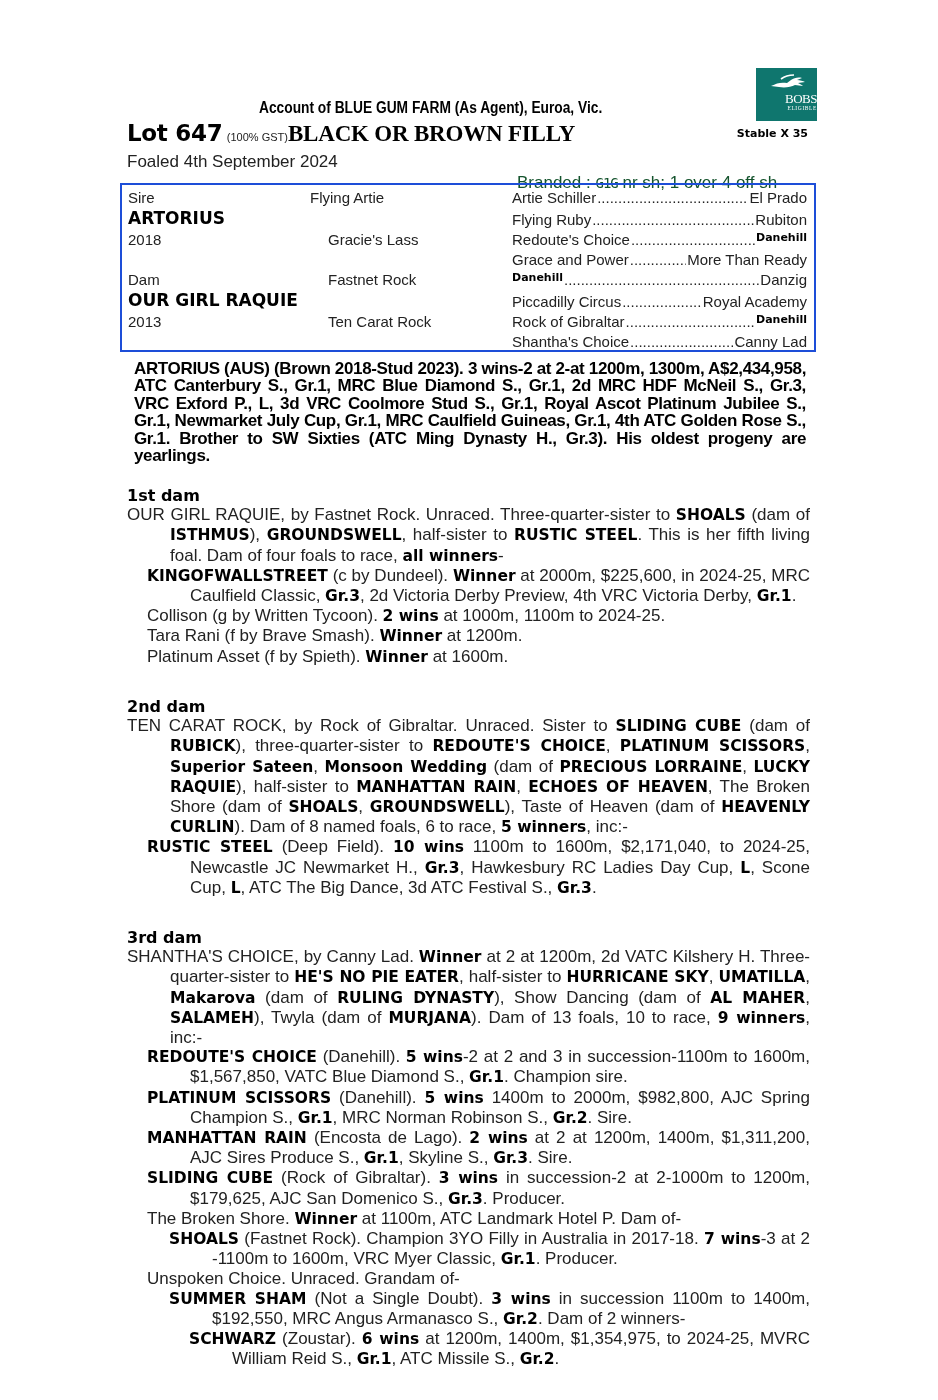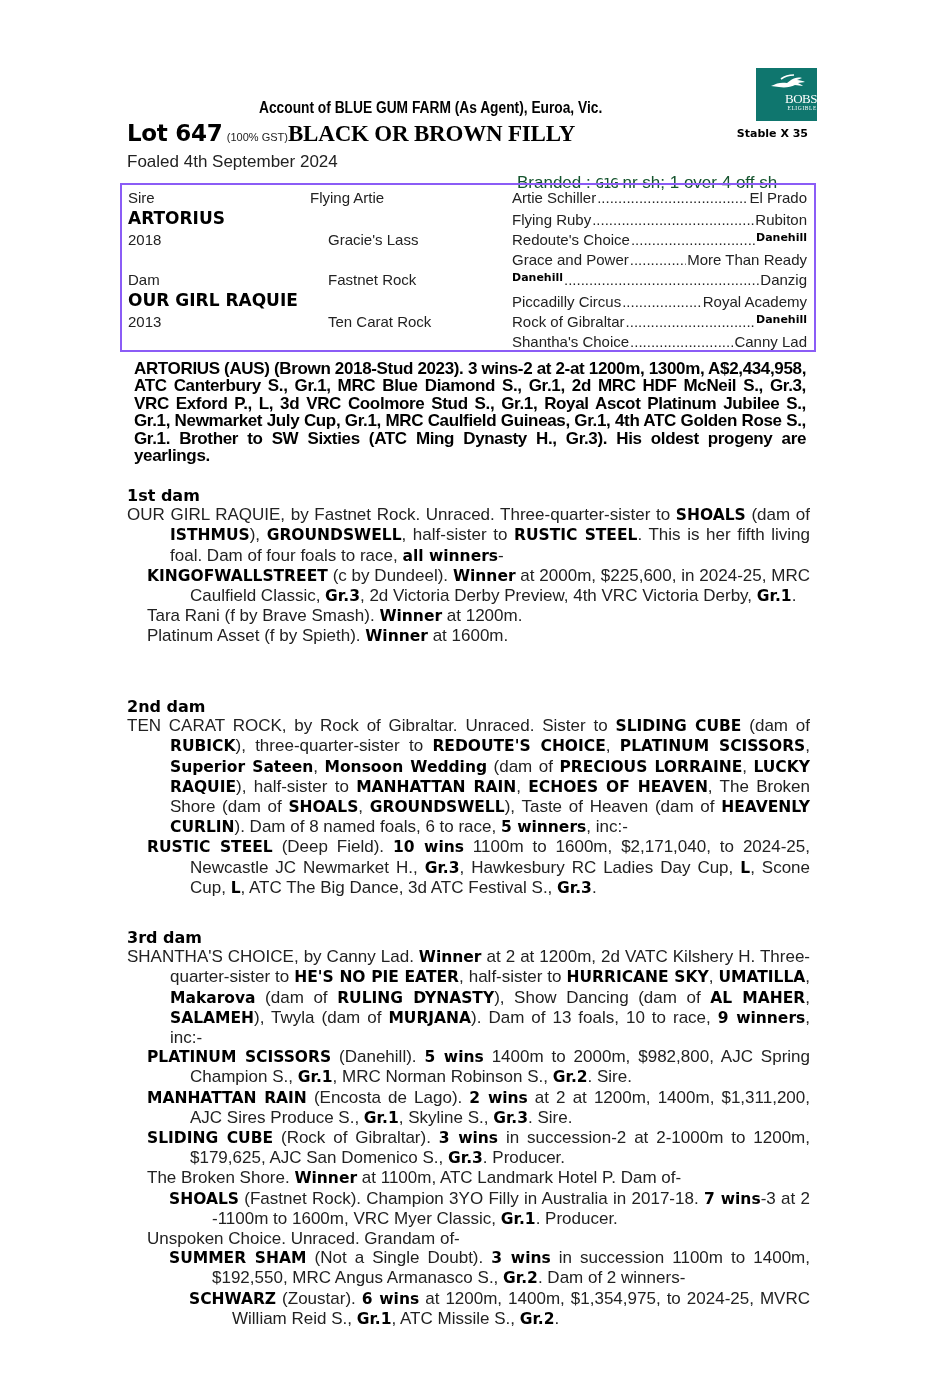--- a/index.html
+++ b/index.html
@@ -10,21 +10,21 @@
   .logo .elig { font-family: "Liberation Serif", serif; font-size: 5.5px; letter-spacing: 0.6px; line-height: 7px; }
   .account { position: absolute; left: 259px; top: 99px; font-family: "Liberation Sans", sans-serif; font-weight: bold; font-size: 16px; transform: scaleX(0.86); transform-origin: left; white-space: nowrap; }
   .lotline { position: absolute; left: 127px; top: 120px; width: 683px; white-space: nowrap; }
   .lot { font-family: "DejaVu Sans", sans-serif; font-weight: bold; font-size: 23px; letter-spacing: -0.3px; }
   .gst { font-size: 11px; color: #222; }
   .sex { font-family: Liberation Serif, serif; font-weight: bold; font-size: 23px; letter-spacing: -0.2px; }
   .stable { position: absolute; right: 2px; top: 7px; font-family: "DejaVu Sans", sans-serif; font-weight: bold; font-size: 11px; }
   .foaled { position: absolute; left: 127px; top: 152px; font-size: 17px; color: #222; }
   .branded { position: absolute; right: 130px; top: 152px; font-size: 17px; color: #14532d; white-space: nowrap; margin-top: 21px; }
   .brand-mark { font-family: "DejaVu Sans Mono", monospace; font-size: 14px; letter-spacing: -1px; }
-  .pedigree { position: absolute; left: 120px; top: 183px; width: 696px; height: 169px; border: 2px solid #8b5cf6; box-sizing: border-box; font-size: 15px; color: #222; }
+  .pedigree { position: absolute; left: 120px; top: 183px; width: 696px; height: 169px; border: 2px solid #1d4ed8; box-sizing: border-box; font-size: 15px; color: #222; }
   .pcell { position: absolute; white-space: nowrap; }
   .bname { font-family: "DejaVu Sans", sans-serif; font-weight: bold; font-size: 17px; color: #000; }
   .g3 { position: absolute; left: 390px; width: 295px; display: flex; font-size: 15px; color: #222; }
   .g3 .l { white-space: nowrap; }
   .g3 .dots { flex: 1; overflow: hidden; white-space: nowrap; margin: 0 1px; }
   .g3 .dots::after { content: "................................................................................................"; }
   .g3 .r { white-space: nowrap; }
   .strong { font-family: "DejaVu Sans", sans-serif; font-weight: bold; color: #000; font-size: 11px; }
   .sireblurb { position: absolute; left: 134px; top: 360px; width: 672px; font-family: "Liberation Sans", sans-serif; font-weight: bold; font-size: 17px; line-height: 17.4px; text-align: justify; letter-spacing: -0.35px; }
   .section { position: absolute; left: 127px; width: 683px; font-size: 17px; line-height: 19.2px; color: #222; }
@@ -117,34 +117,36 @@
       <span class="r">Canny Lad</span>
     </div>
 </div>
 
 <div class="sireblurb">ARTORIUS (AUS) (Brown 2018-Stud 2023). 3 wins-2 at 2-at 1200m, 1300m, A$2,434,958, ATC Canterbury S., Gr.1, MRC Blue Diamond S., Gr.1, 2d MRC HDF McNeil S., Gr.3, VRC Exford P., L, 3d VRC Coolmore Stud S., Gr.1, Royal Ascot Platinum Jubilee S., Gr.1, Newmarket July Cup, Gr.1, MRC Caulfield Guineas, Gr.1, 4th ATC Golden Rose S., Gr.1. Brother to SW Sixties (ATC Ming Dynasty H., Gr.3). His oldest progeny are yearlings.</div>
 
 <div class="section" style="top:486px;">
   <div class="heading">1st dam</div>
   <div class="para h1">OUR GIRL RAQUIE, by Fastnet Rock. Unraced. Three-quarter-sister to <b>SHOALS</b> (dam of <b>ISTHMUS</b>), <b>GROUNDSWELL</b>, half-sister to <b>RUSTIC STEEL</b>. This is her fifth living foal. Dam of four foals to race, <b>all winners</b>-</div>
   <div class="para h2"><b>KINGOFWALLSTREET</b> (c by Dundeel). <b>Winner</b> at 2000m, $225,600, in 2024-25, MRC Caulfield Classic, <b>Gr.3</b>, 2d Victoria Derby Preview, 4th VRC Victoria Derby, <b>Gr.1</b>.</div>
+  <div class="para h2">Collison (g by Written Tycoon). <b>2 wins</b> at 1000m, 1100m to 2024-25.</div>
   <div class="para h2">Tara Rani (f by Brave Smash). <b>Winner</b> at 1200m.</div>
   <div class="para h2">Platinum Asset (f by Spieth). <b>Winner</b> at 1600m.</div>
 </div>
 
 <div class="section" style="top:697px;">
   <div class="heading">2nd dam</div>
   <div class="para h1">TEN CARAT ROCK, by Rock of Gibraltar. Unraced. Sister to <b>SLIDING CUBE</b> (dam of <b>RUBICK</b>), three-quarter-sister to <b>REDOUTE'S CHOICE</b>, <b>PLATINUM SCISSORS</b>, <b>Superior Sateen</b>, <b>Monsoon Wedding</b> (dam of <b>PRECIOUS LORRAINE</b>, <b>LUCKY RAQUIE</b>), half-sister to <b>MANHATTAN RAIN</b>, <b>ECHOES OF HEAVEN</b>, The Broken Shore (dam of <b>SHOALS</b>, <b>GROUNDSWELL</b>), Taste of Heaven (dam of <b>HEAVENLY CURLIN</b>). Dam of 8 named foals, 6 to race, <b>5 winners</b>, inc:-</div>
   <div class="para h2"><b>RUSTIC STEEL</b> (Deep Field). <b>10 wins</b> 1100m to 1600m, $2,171,040, to 2024-25, Newcastle JC Newmarket H., <b>Gr.3</b>, Hawkesbury RC Ladies Day Cup, <b>L</b>, Scone Cup, <b>L</b>, ATC The Big Dance, 3d ATC Festival S., <b>Gr.3</b>.</div>
 </div>
 
 <div class="section" style="top:928px;">
   <div class="heading">3rd dam</div>
   <div class="para h1">SHANTHA'S CHOICE, by Canny Lad. <b>Winner</b> at 2 at 1200m, 2d VATC Kilshery H. Three-quarter-sister to <b>HE'S NO PIE EATER</b>, half-sister to <b>HURRICANE SKY</b>, <b>UMATILLA</b>, <b>Makarova</b> (dam of <b>RULING DYNASTY</b>), Show Dancing (dam of <b>AL MAHER</b>, <b>SALAMEH</b>), Twyla (dam of <b>MURJANA</b>). Dam of 13 foals, 10 to race, <b>9 winners</b>, inc:-</div>
   <div id="dam3-progeny">
+      <div class="para h2"><b>REDOUTE'S CHOICE</b> (Danehill). <b>5 wins</b>-2 at 2 and 3 in succession-1100m to 1600m, $1,567,850, VATC Blue Diamond S., <b>Gr.1</b>. Champion sire.</div>
       <div class="para h2"><b>PLATINUM SCISSORS</b> (Danehill). <b>5 wins</b> 1400m to 2000m, $982,800, AJC Spring Champion S., <b>Gr.1</b>, MRC Norman Robinson S., <b>Gr.2</b>. Sire.</div>
       <div class="para h2"><b>MANHATTAN RAIN</b> (Encosta de Lago). <b>2 wins</b> at 2 at 1200m, 1400m, $1,311,200, AJC Sires Produce S., <b>Gr.1</b>, Skyline S., <b>Gr.3</b>. Sire.</div>
       <div class="para h2"><b>SLIDING CUBE</b> (Rock of Gibraltar). <b>3 wins</b> in succession-2 at 2-1000m to 1200m, $179,625, AJC San Domenico S., <b>Gr.3</b>. Producer.</div>
       <div class="para h2">The Broken Shore. <b>Winner</b> at 1100m, ATC Landmark Hotel P. Dam of-</div>
       <div class="para h3"><b>SHOALS</b> (Fastnet Rock). Champion 3YO Filly in Australia in 2017-18. <b>7 wins</b>-3 at 2 -1100m to 1600m, VRC Myer Classic, <b>Gr.1</b>. Producer.</div>
       <div class="para h2">Unspoken Choice. Unraced. Grandam of-</div>
       <div class="para h3"><b>SUMMER SHAM</b> (Not a Single Doubt). <b>3 wins</b> in succession 1100m to 1400m, $192,550, MRC Angus Armanasco S., <b>Gr.2</b>. Dam of 2 winners-</div>
       <div class="para h4"><b>SCHWARZ</b> (Zoustar). <b>6 wins</b> at 1200m, 1400m, $1,354,975, to 2024-25, MVRC William Reid S., <b>Gr.1</b>, ATC Missile S., <b>Gr.2</b>.</div>
     </div>
 </div>

